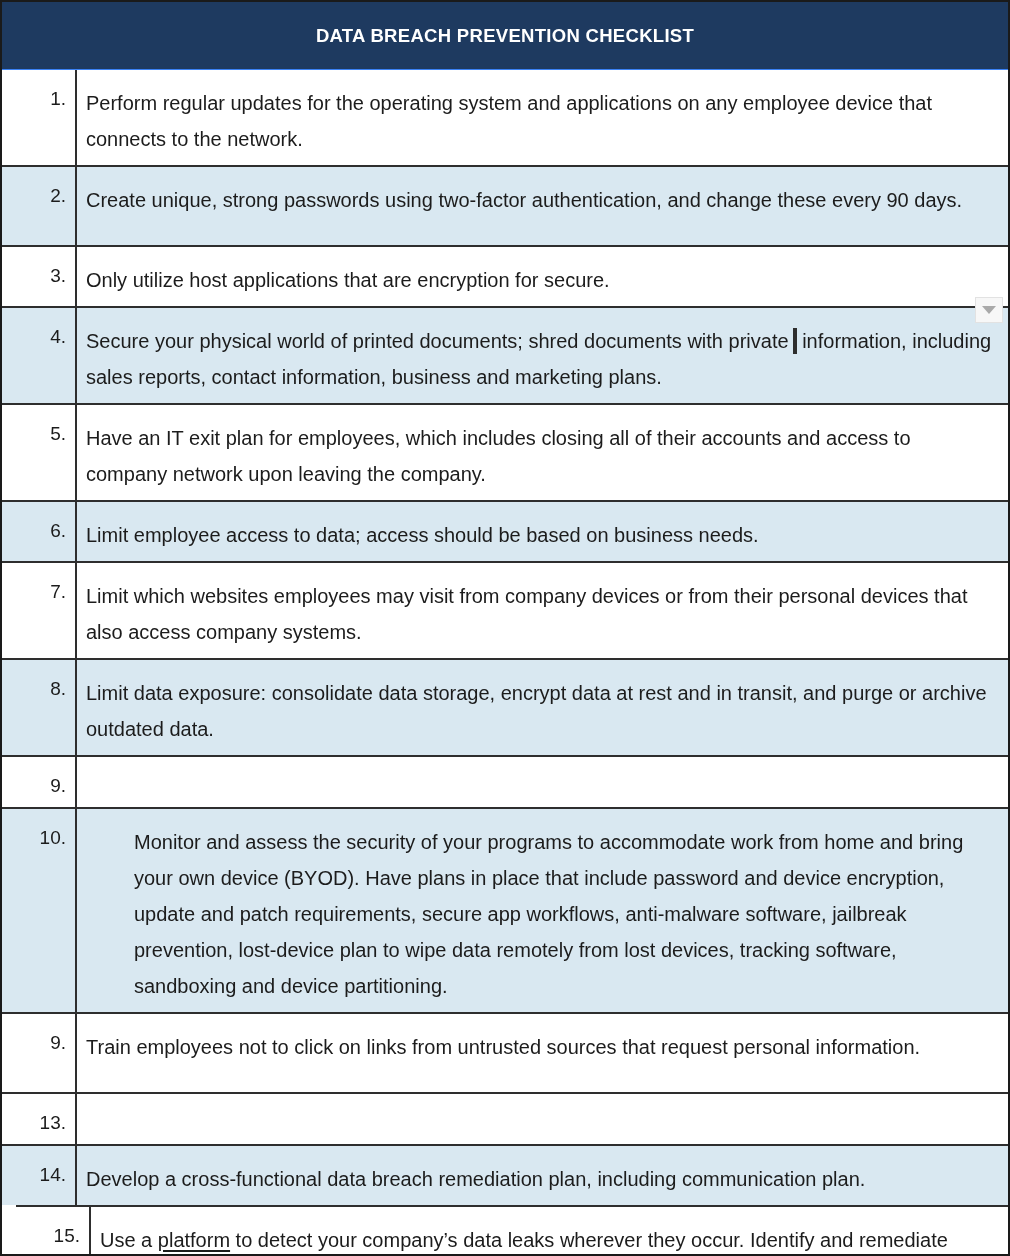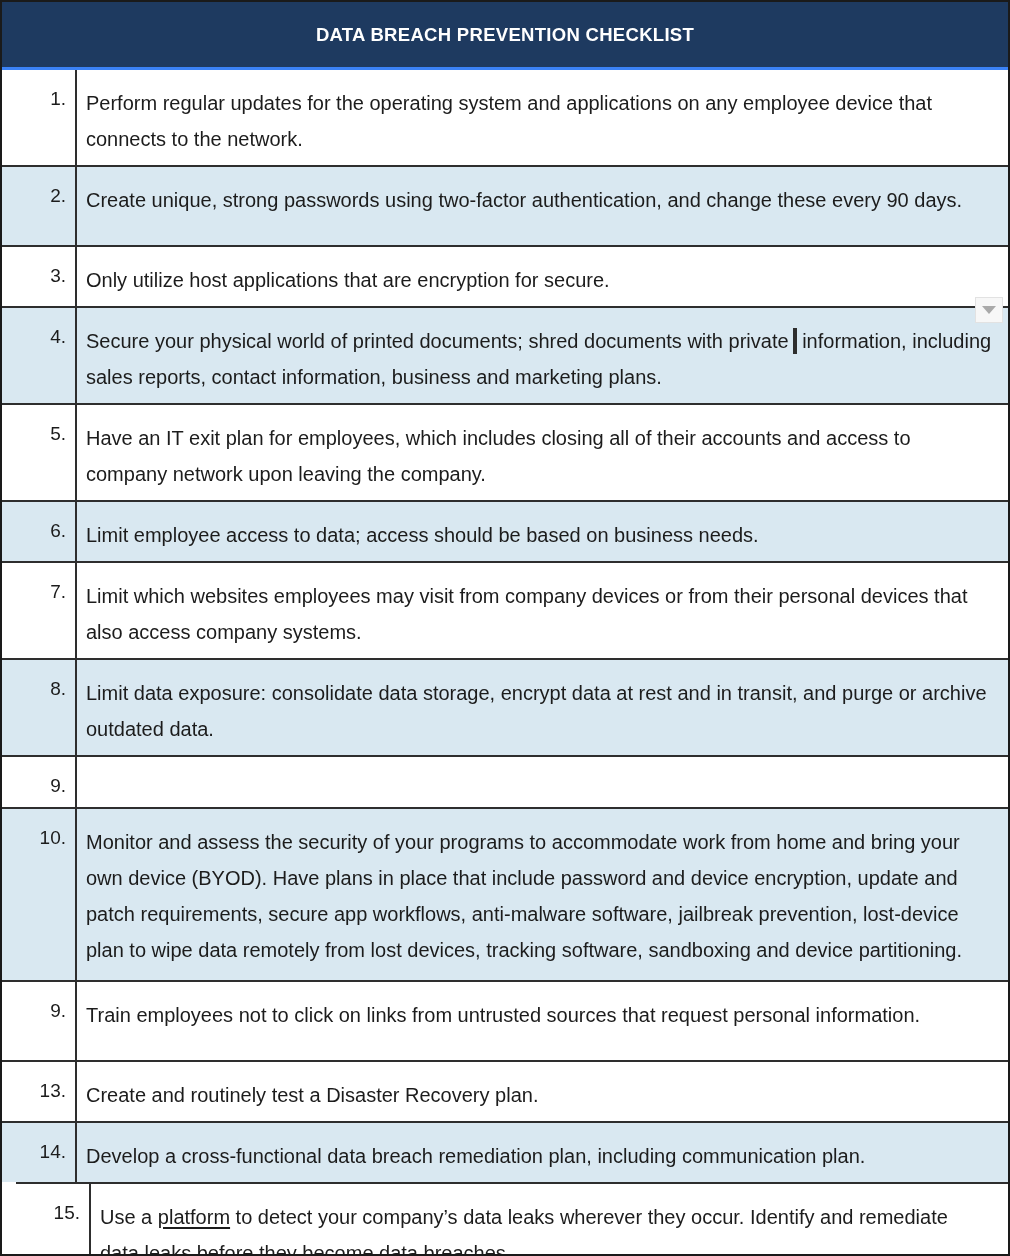--- a/index.html
+++ b/index.html
@@ -10,21 +10,21 @@
     height: 1256px;
     border: 2px solid #1a1a1a;
     background: #ffffff;
     font-family: "Liberation Sans", sans-serif;
     color: #1c1c1c;
     overflow: hidden;
   }
   .title-bar {
     height: 68px;
     background: #1e3a60;
-    border-bottom: 3px solid #3b82f6;
+    border-bottom: 1px solid #3b82f6;
     display: flex;
     align-items: center;
     justify-content: center;
   }
   .title-bar h1 {
     margin: 0;
     color: #ffffff;
     font-size: 18.5px;
     font-weight: bold;
     letter-spacing: 0.3px;
@@ -49,21 +49,21 @@
     padding: 15px 16px 8px 9px;
     font-size: 20px;
     line-height: 36px;
   }
   .mh52  { min-height: 52px; }
   .mh77  { min-height: 77px; margin-left: 14px; }
   .mh80  { min-height: 80px; }
   .mh82  { min-height: 82px; }
   .mh85  { min-height: 85px; }
   .mh107 { min-height: 107px; }
-  .mh173 { min-height: 173px; }
+  .mh173 { min-height: 173px; gap: 48px; }
   .caret {
     display: inline-block;
     width: 4px;
     height: 26px;
     background: #2e2e2e;
     vertical-align: -6px;
     margin-left: 4px;
   }
   .doclink {
     color: inherit;
@@ -153,21 +153,20 @@
     </div>
 
     <div class="row mh80">
       <div class="cell num">9.</div>
       <div class="cell text">Train employees not to click on links from untrusted sources that request personal information.</div>
     </div>
 
 
     <div class="row mh52">
       <div class="cell num">13.</div>
-      <div class="cell text">Create and routinely test a Disaster Recovery plan.</div>
     </div>
 
     <div class="row alt mh52">
       <div class="cell num">14.</div>
       <div class="cell text">Develop a cross-functional data breach remediation plan, including communication plan.</div>
     </div>
 
     <div class="row mh77">
       <div class="cell num">15.</div>
       <div class="cell text"><span>Use a </span><span class="doclink">platform</span><span> to detect your company’s data leaks wherever they occur. Identify and remediate data leaks before they become data breaches.</span></div>

